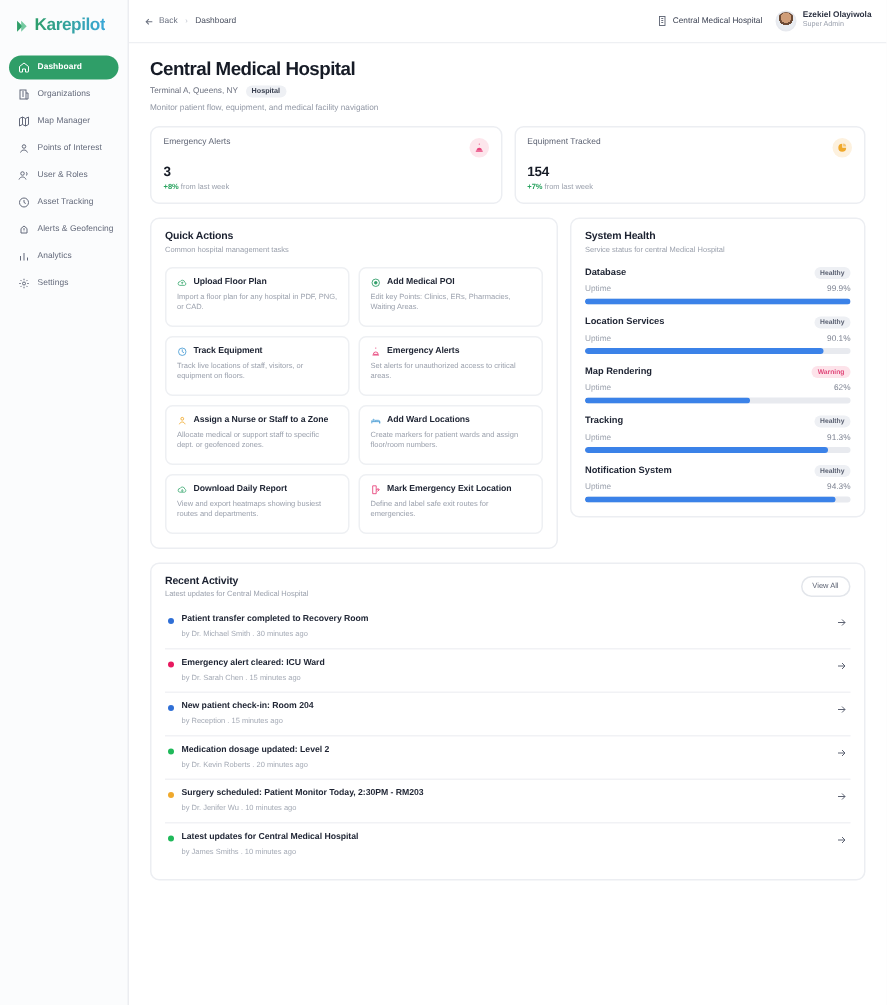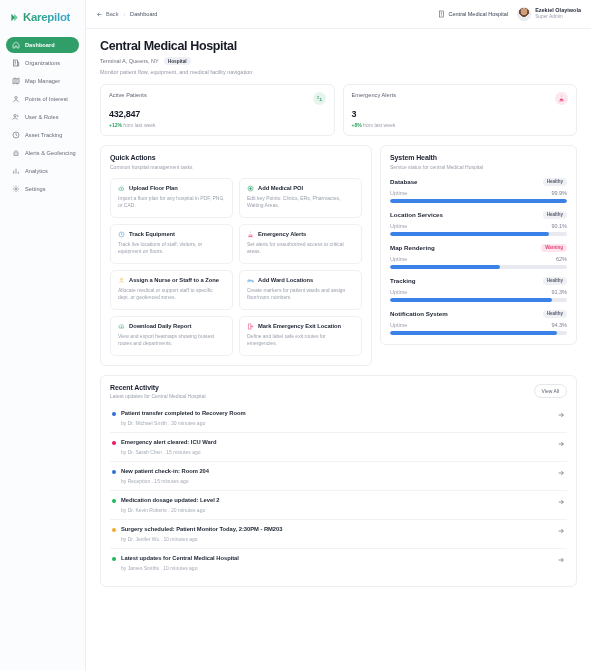--- a/index.html
+++ b/index.html
@@ -249,51 +249,49 @@
 
       <h1 class="page-title">Central Medical Hospital</h1>
       <div class="subline">
         <span class="loc">Terminal A, Queens, NY</span>
         <span class="chip-hospital">Hospital</span>
       </div>
       <div class="helper">Monitor patient flow, equipment, and medical facility navigation</div>
 
       <div class="stats">
 
-        <div class="stat">
-          <div class="stat-head">
-            <span class="stat-label">Active Patients</span>
-            <span class="stat-ico" style="background:#e7f4ed">
-              <svg width="7" height="7" viewBox="0 0 24 24" fill="#2f9e68">
-                  <circle cx="7" cy="6" r="2.4"></circle>
-                  <rect x="3" y="10" width="8" height="2.4" rx="1"></rect>
-                  <circle cx="16" cy="13" r="2.4"></circle>
-                  <rect x="12" y="17" width="9" height="2.4" rx="1"></rect>
-                </svg>
-            </span>
-          </div>
-          <div class="stat-value">432,847</div>
-          <div class="stat-delta"><b>+12%</b> <span>from last week</span></div>
-        </div>
 
         <div class="stat">
           <div class="stat-head">
             <span class="stat-label">Emergency Alerts</span>
             <span class="stat-ico" style="background:#fde6ec">
               <svg width="7" height="7" viewBox="0 0 24 24" fill="#e8457c">
                   <path d="M6 18a6 6 0 0 1 12 0z"></path>
                   <rect x="4" y="18.5" width="16" height="2.6" rx="1.2"></rect>
                   <rect x="11" y="2" width="2" height="3.4" rx="1"></rect>
                 </svg>
             </span>
           </div>
           <div class="stat-value">3</div>
           <div class="stat-delta"><b>+8%</b> <span>from last week</span></div>
         </div>
 
+        <div class="stat">
+          <div class="stat-head">
+            <span class="stat-label">Equipment Tracked</span>
+            <span class="stat-ico" style="background:#fdf1de">
+              <svg width="7" height="7" viewBox="0 0 24 24" fill="#f0a92c">
+                  <path d="M12 3a9 9 0 1 0 9 9h-9z"></path>
+                  <path d="M14 2v7h7a7.6 7.6 0 0 0-7-7z" opacity=".6"></path>
+                </svg>
+            </span>
+          </div>
+          <div class="stat-value">154</div>
+          <div class="stat-delta"><b>+7%</b> <span>from last week</span></div>
+        </div>
 
 
       </div>
 
       <div class="midrow">
 
         <section class="card card-pad quick">
           <div class="card-title">Quick Actions</div>
           <div class="card-sub">Common hospital management tasks</div>
           <div class="qa-grid">

